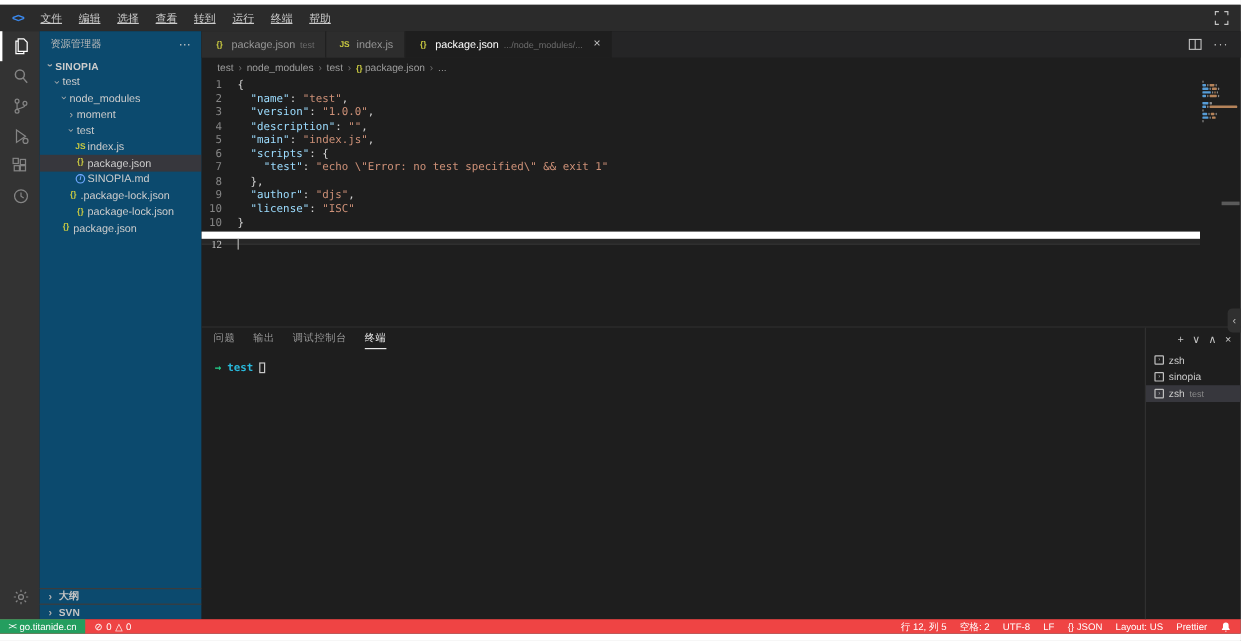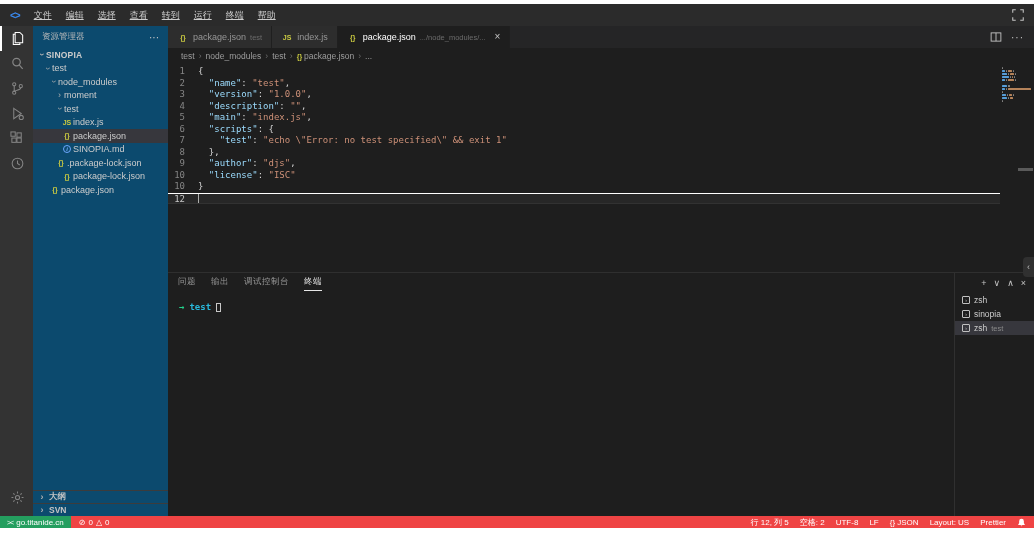--- a/index.html
+++ b/index.html
@@ -62,22 +62,22 @@
   .breadcrumb { height:16px; display:flex; align-items:center; gap:4px; padding-left:13px;
                 font-size:8.5px; color:#9d9d9d; flex:none; }
   .bc-sep { color:#6e6e6e; }
   .bc-icon { color:#cbcb41; font-size:7px; font-weight:bold; }
 
   .code-area { flex:1; display:flex; position:relative; min-height:0; }
   .code { flex:1; font-family:"DejaVu Sans Mono", monospace; font-size:9px; padding-top:2px; }
   .code-line { display:flex; height:11.5px; line-height:11.5px; position:relative; }
   .gutter { width:30px; text-align:right; padding-right:13px; color:#858585; flex:none; }
   .code-line.current .gutter { color:#c6c6c6; }
-  .code-line.current { background:rgba(255,255,255,0.045); border-top:1px solid #ffffff;
-                       border-bottom:1px solid #323232; }
+  .code-line.current { background:rgba(255,255,255,0.045); border-top:6px solid #ffffff;
+                       border-bottom:1px solid #323232;font-family:Liberation Serif, serif; }
   .line-text { white-space:pre; }
   .tok-pln { color:#d4d4d4; } .tok-key { color:#9cdcfe; } .tok-str { color:#ce9178; }
   .codelens { height:10px; line-height:10px; font-size:7.5px; color:#999999; padding-left:43px; }
   .cursor-caret { display:inline-block; width:1px; height:9px; background:#aeafad;
                   vertical-align:middle; }
   .minimap { width:34px; flex:none; padding:3px 3px 0 2px; }
   .mm-line { height:2px; margin-bottom:1px; display:flex; gap:1px; }
   .mm-seg { height:2px; border-radius:0.5px; }
   .scroll-thumb { position:absolute; right:1px; top:104px; width:15px; height:3px;
                   background:#5a5a5a; }

